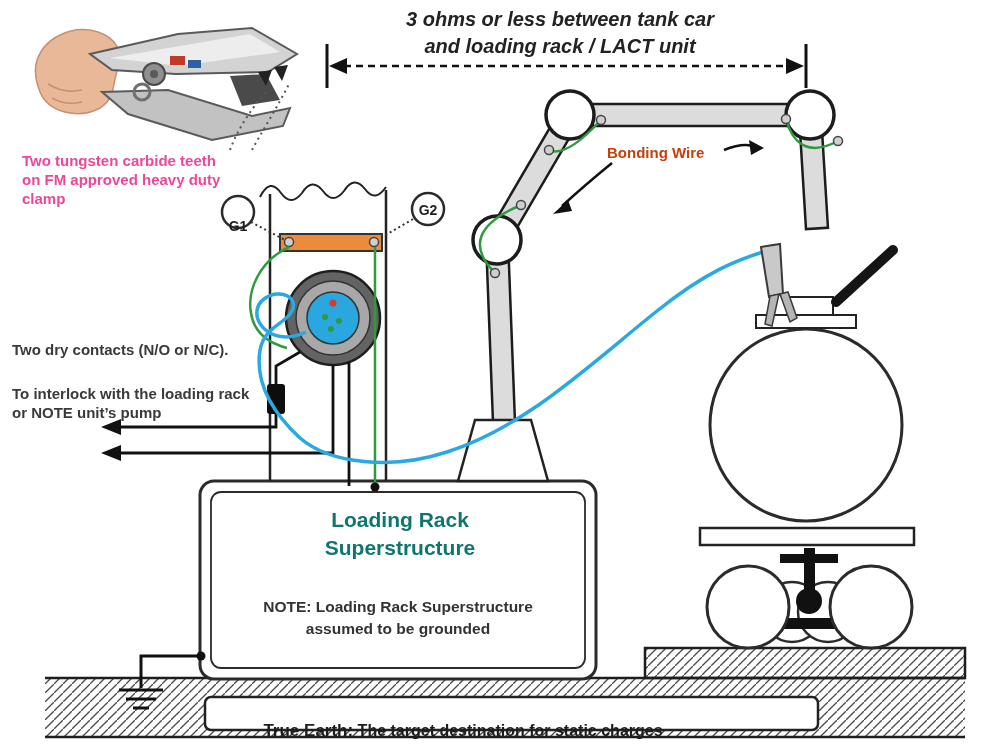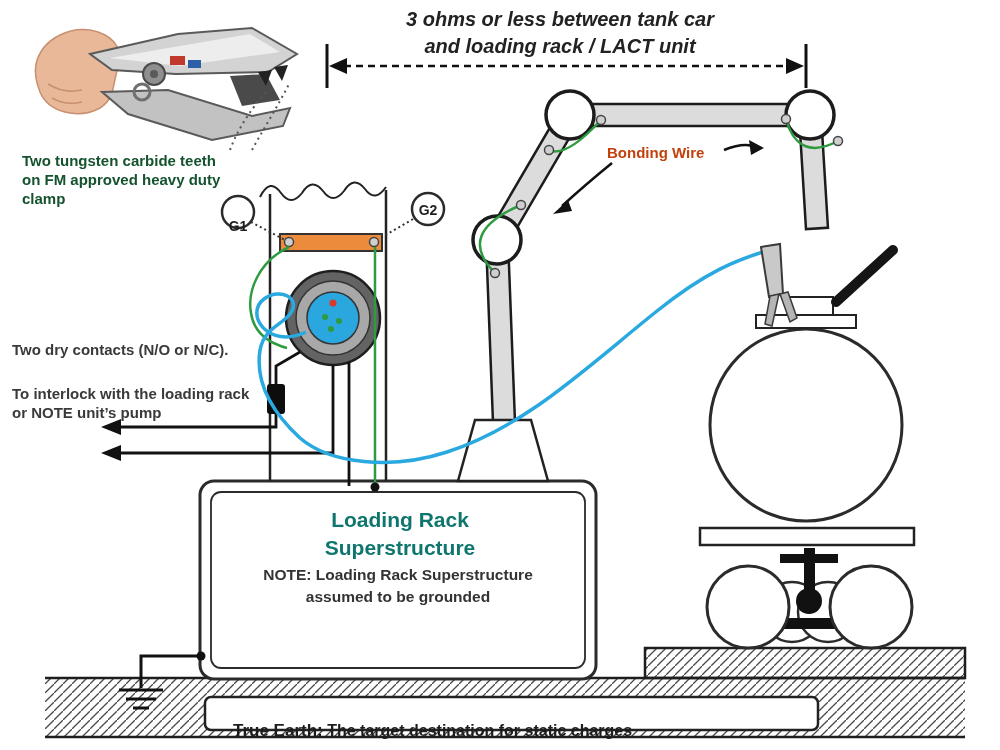--- a/index.html
+++ b/index.html
@@ -4,31 +4,31 @@
 <style>
   html,body{margin:0;padding:0;background:#ffffff;}
   #canvas{
     position:relative;width:1000px;height:750px;background:#ffffff;
     font-family:"Liberation Sans",sans-serif;overflow:hidden;
   }
   #diagram-svg{position:absolute;left:0;top:0;}
   .txt{position:absolute;color:#2e2e2e;font-weight:bold;white-space:pre-line;}
   .title{left:300px;top:6px;width:520px;text-align:center;font-size:20px;
          font-style:italic;color:#222;line-height:1.35;}
-  .clamp-caption{left:22px;top:151px;width:200px;font-size:15px;line-height:1.27;color:#14532d;}
+  .clamp-caption{left:22px;top:151px;width:200px;font-size:15px;line-height:1.27;color:#ec4899;}
   .dry-contacts{left:12px;top:314px;width:240px;font-size:15px;line-height:1.25;color:#3a3a3a;}
   .dry-contacts .p1{margin:8px 0 7px 0;}
   .dry-contacts p{margin:0;}
   .bonding-wire{left:607px;top:144px;font-size:15px;color:#c2410c;}
   .g-label{width:32px;text-align:center;font-size:14px;color:#1d1d1d;}
   .g1{left:222px;top:218px;}
   .g2{left:412px;top:202px;text-align:center;}
   .rack-title{left:200px;top:506px;width:400px;text-align:center;font-size:21px;color:#0f766e;line-height:1.35;}
-  .rack-note{left:200px;top:564px;width:396px;text-align:center;font-size:15.5px;color:#333;line-height:1.4;}
-  .true-earth{left:205px;top:703px;width:516px;text-align:left;font-size:16px;color:#1d1d1d;padding-left:28px;}
+  .rack-note{left:200px;top:596px;width:396px;text-align:center;font-size:15.5px;color:#333;line-height:1.4;}
+  .true-earth{left:205px;top:703px;width:516px;text-align:center;font-size:16px;color:#1d1d1d;}
   .true-earth .lbl{font-size:17px;font-weight:bold;}
   .true-earth .rest{font-weight:bold;}
 </style>
 </head>
 <body>
 
 <div id="canvas">
 
   <svg id="diagram-svg" width="1000" height="750" viewBox="0 0 1000 750">
     <defs>

